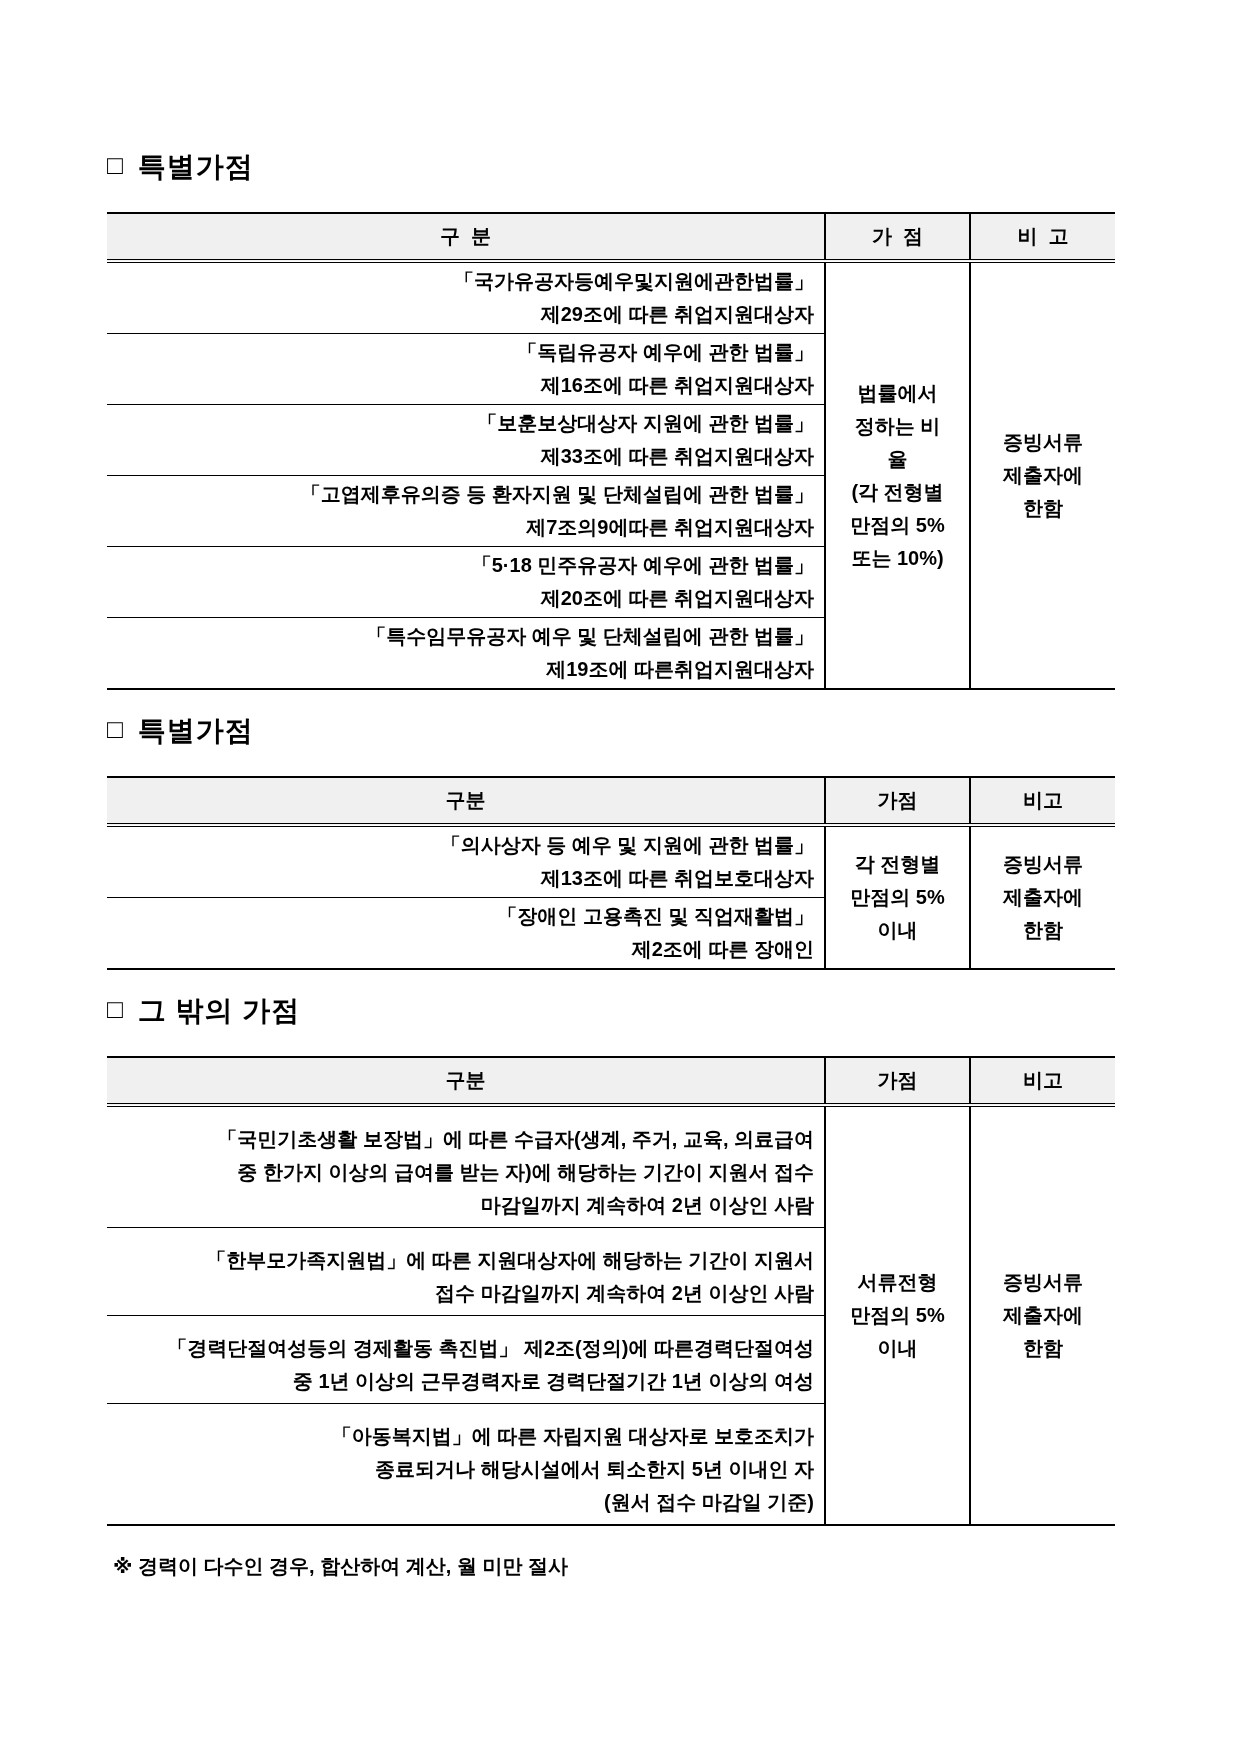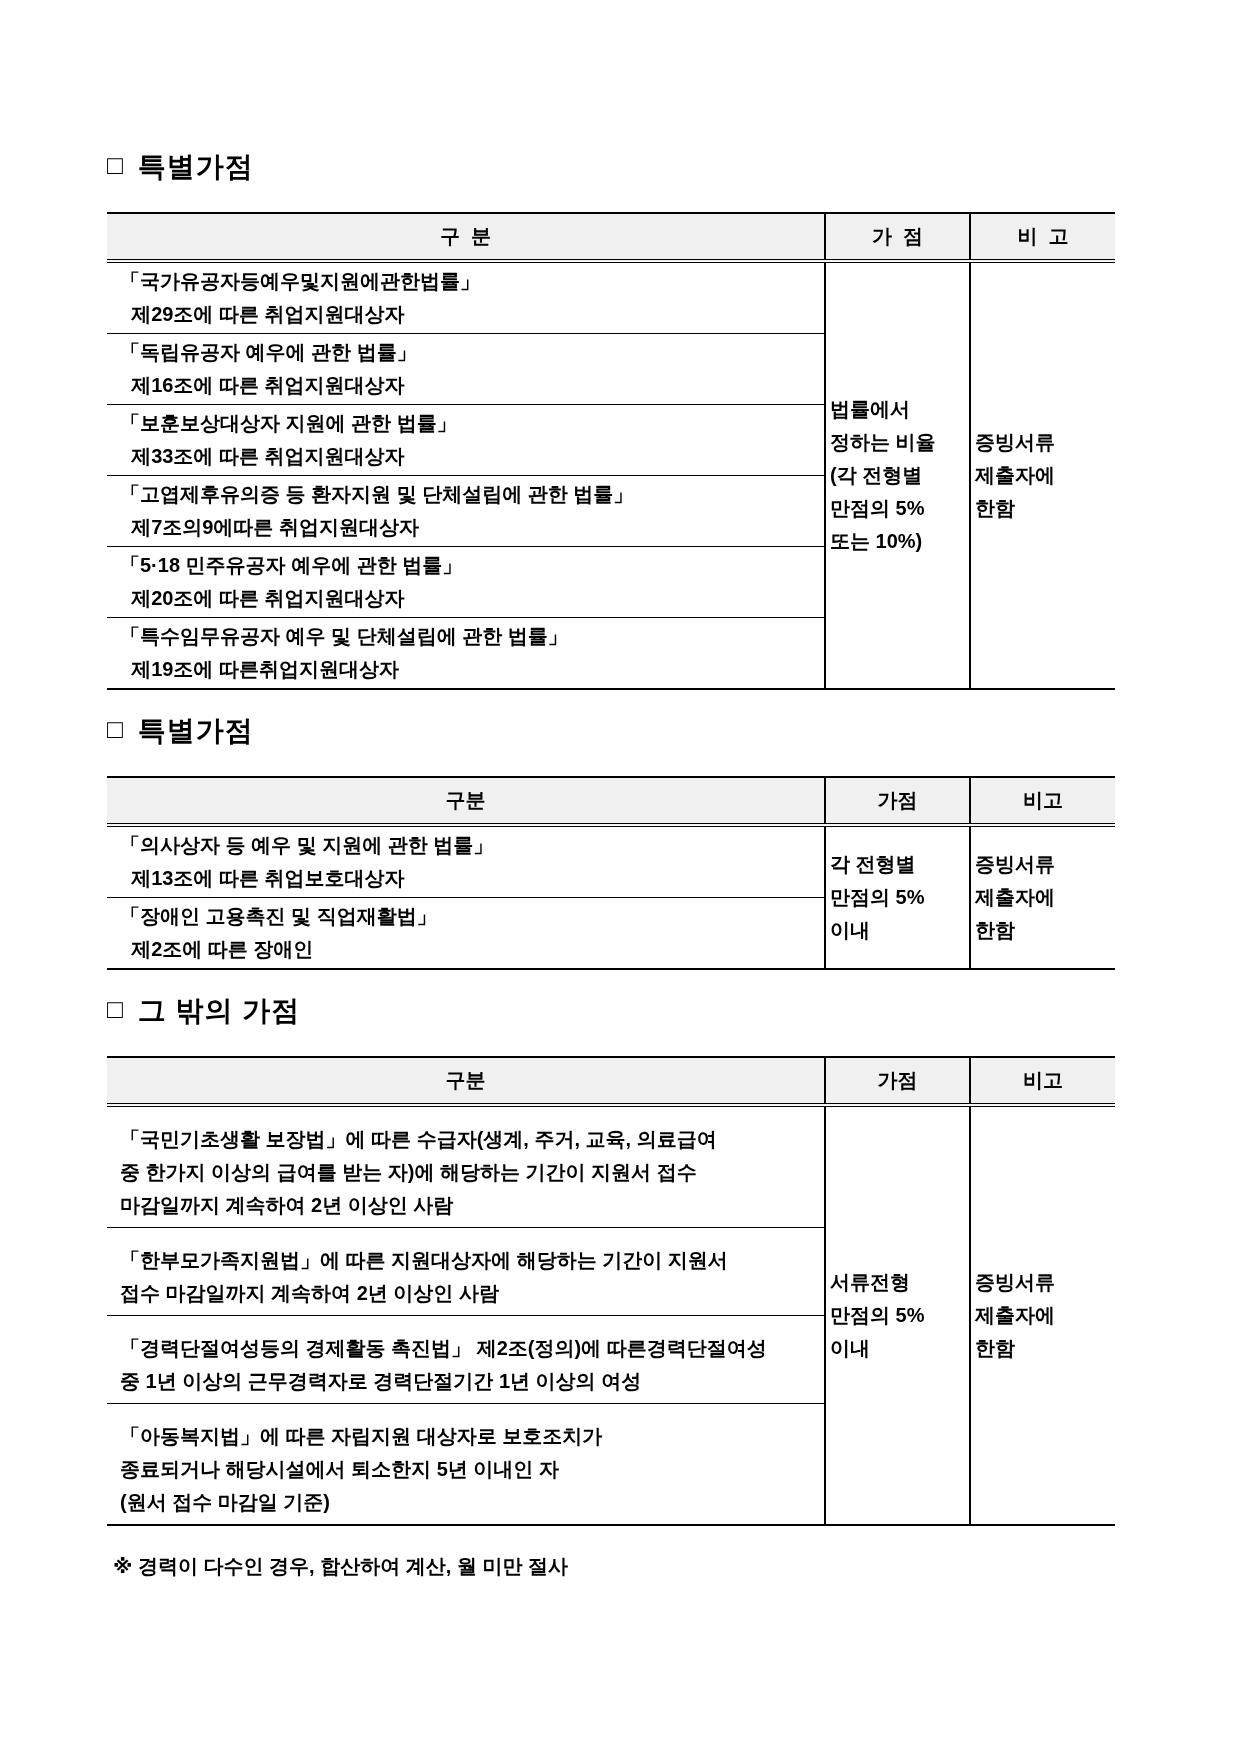--- a/index.html
+++ b/index.html
@@ -64,28 +64,28 @@
   .tbl th:not(:first-child),
   .tbl td:not(:first-child) { border-left: 2px solid #000; }
   .tbl tbody tr + tr td { border-top: 1px solid #000; }
   .tbl td {
     font-size: 20px;
     font-weight: 600;
     line-height: 33px;
     vertical-align: middle;
   }
   .tbl td.cat {
-    text-align: left;
+    text-align: right;
     padding: 2px 10px 2px 13px;
     white-space: pre-wrap;
   }
   .tbl td.mid {
-    text-align: left;
+    text-align: center;
     white-space: pre-line;
-    padding: 2px 4px;
+    padding: 2px 20px;
     margin-top: 39px;
   }
   .tall td.cat { padding-top: 16px; padding-bottom: 5px; }
   .footnotes { margin-top: 24px; }
   .footnote {
     font-size: 20px;
     font-weight: 600;
     line-height: 33px;
     padding-left: 6px;
     margin-top: 8px;

